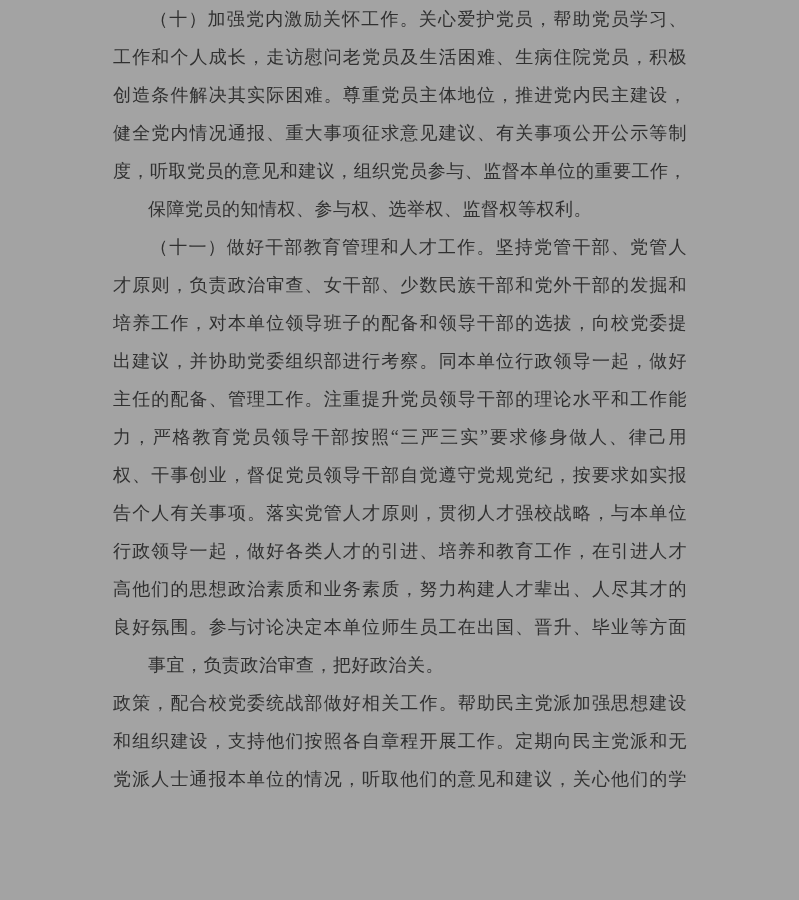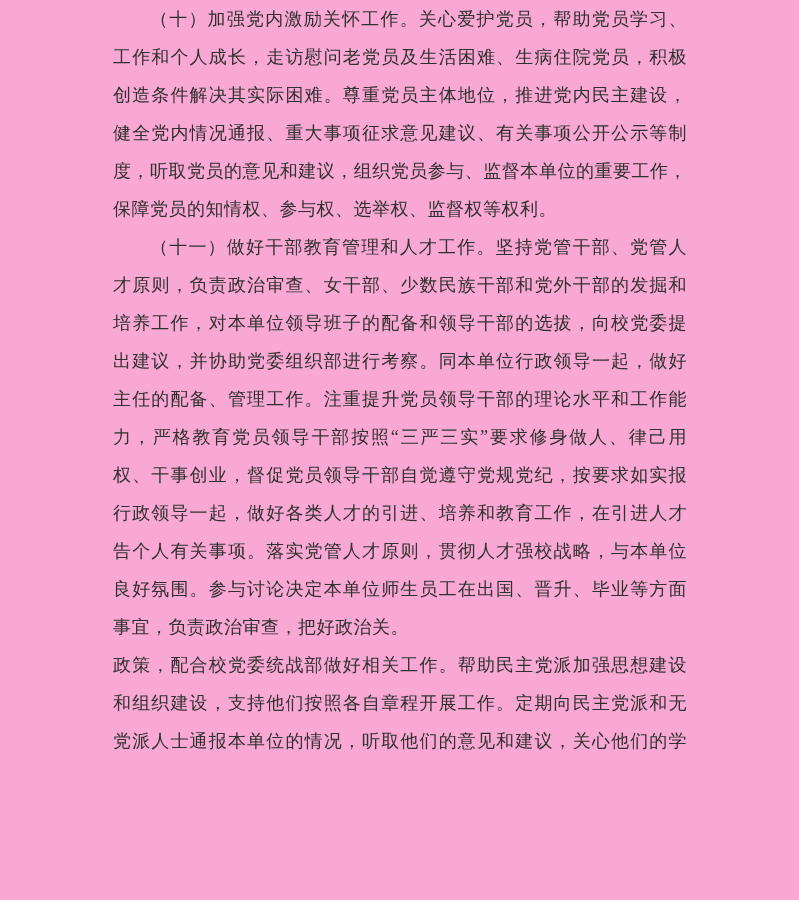--- a/index.html
+++ b/index.html
@@ -9,21 +9,21 @@
   }
   body {
     width: 799px;
     height: 900px;
     overflow: hidden;
   }
   .page {
     position: relative;
     width: 799px;
     height: 900px;
-    background: #f9a8d4;
+    background: #a3a3a3;
   }
   .text-block {
     position: absolute;
     left: 113px;
     top: 0;
     width: 574px;
     font-family: "Liberation Serif", "DejaVu Serif", serif;
     font-size: 18px;
     color: #303030;
   }
@@ -33,41 +33,43 @@
     text-align: justify;
     text-align-last: justify;
     overflow: hidden;
     letter-spacing: 0.5px;
   }
   .line.indent {
     padding-left: 37px;
   }
   .line.para-end {
     text-align-last: left;
+    margin-left: 35px;
   }
 </style>
 </head>
 <body>
 
 <div class="page">
   <div class="text-block" id="doc-text" style="color: rgb(48, 48, 48);">
       <div class="line indent">（十）加强党内激励关怀工作。关心爱护党员，帮助党员学习、</div>
       <div class="line">工作和个人成长，走访慰问老党员及生活困难、生病住院党员，积极</div>
       <div class="line">创造条件解决其实际困难。尊重党员主体地位，推进党内民主建设，</div>
       <div class="line">健全党内情况通报、重大事项征求意见建议、有关事项公开公示等制</div>
       <div class="line">度，听取党员的意见和建议，组织党员参与、监督本单位的重要工作，</div>
       <div class="line para-end">保障党员的知情权、参与权、选举权、监督权等权利。</div>
       <div class="line indent">（十一）做好干部教育管理和人才工作。坚持党管干部、党管人</div>
       <div class="line">才原则，负责政治审查、女干部、少数民族干部和党外干部的发掘和</div>
       <div class="line">培养工作，对本单位领导班子的配备和领导干部的选拔，向校党委提</div>
       <div class="line">出建议，并协助党委组织部进行考察。同本单位行政领导一起，做好</div>
       <div class="line">主任的配备、管理工作。注重提升党员领导干部的理论水平和工作能</div>
       <div class="line">力，严格教育党员领导干部按照“三严三实”要求修身做人、律己用</div>
       <div class="line">权、干事创业，督促党员领导干部自觉遵守党规党纪，按要求如实报</div>
+      <div class="line">告个人有关事项。落实党管人才原则，贯彻人才强校战略，与本单位</div>
       <div class="line">行政领导一起，做好各类人才的引进、培养和教育工作，在引进人才</div>
-      <div class="line">告个人有关事项。落实党管人才原则，贯彻人才强校战略，与本单位</div>
+      <div class="line">高他们的思想政治素质和业务素质，努力构建人才辈出、人尽其才的</div>
       <div class="line">良好氛围。参与讨论决定本单位师生员工在出国、晋升、毕业等方面</div>
       <div class="line para-end">事宜，负责政治审查，把好政治关。</div>
       <div class="line">政策，配合校党委统战部做好相关工作。帮助民主党派加强思想建设</div>
       <div class="line">和组织建设，支持他们按照各自章程开展工作。定期向民主党派和无</div>
       <div class="line">党派人士通报本单位的情况，听取他们的意见和建议，关心他们的学</div>
     </div>
 </div>
 
 </body></html>

